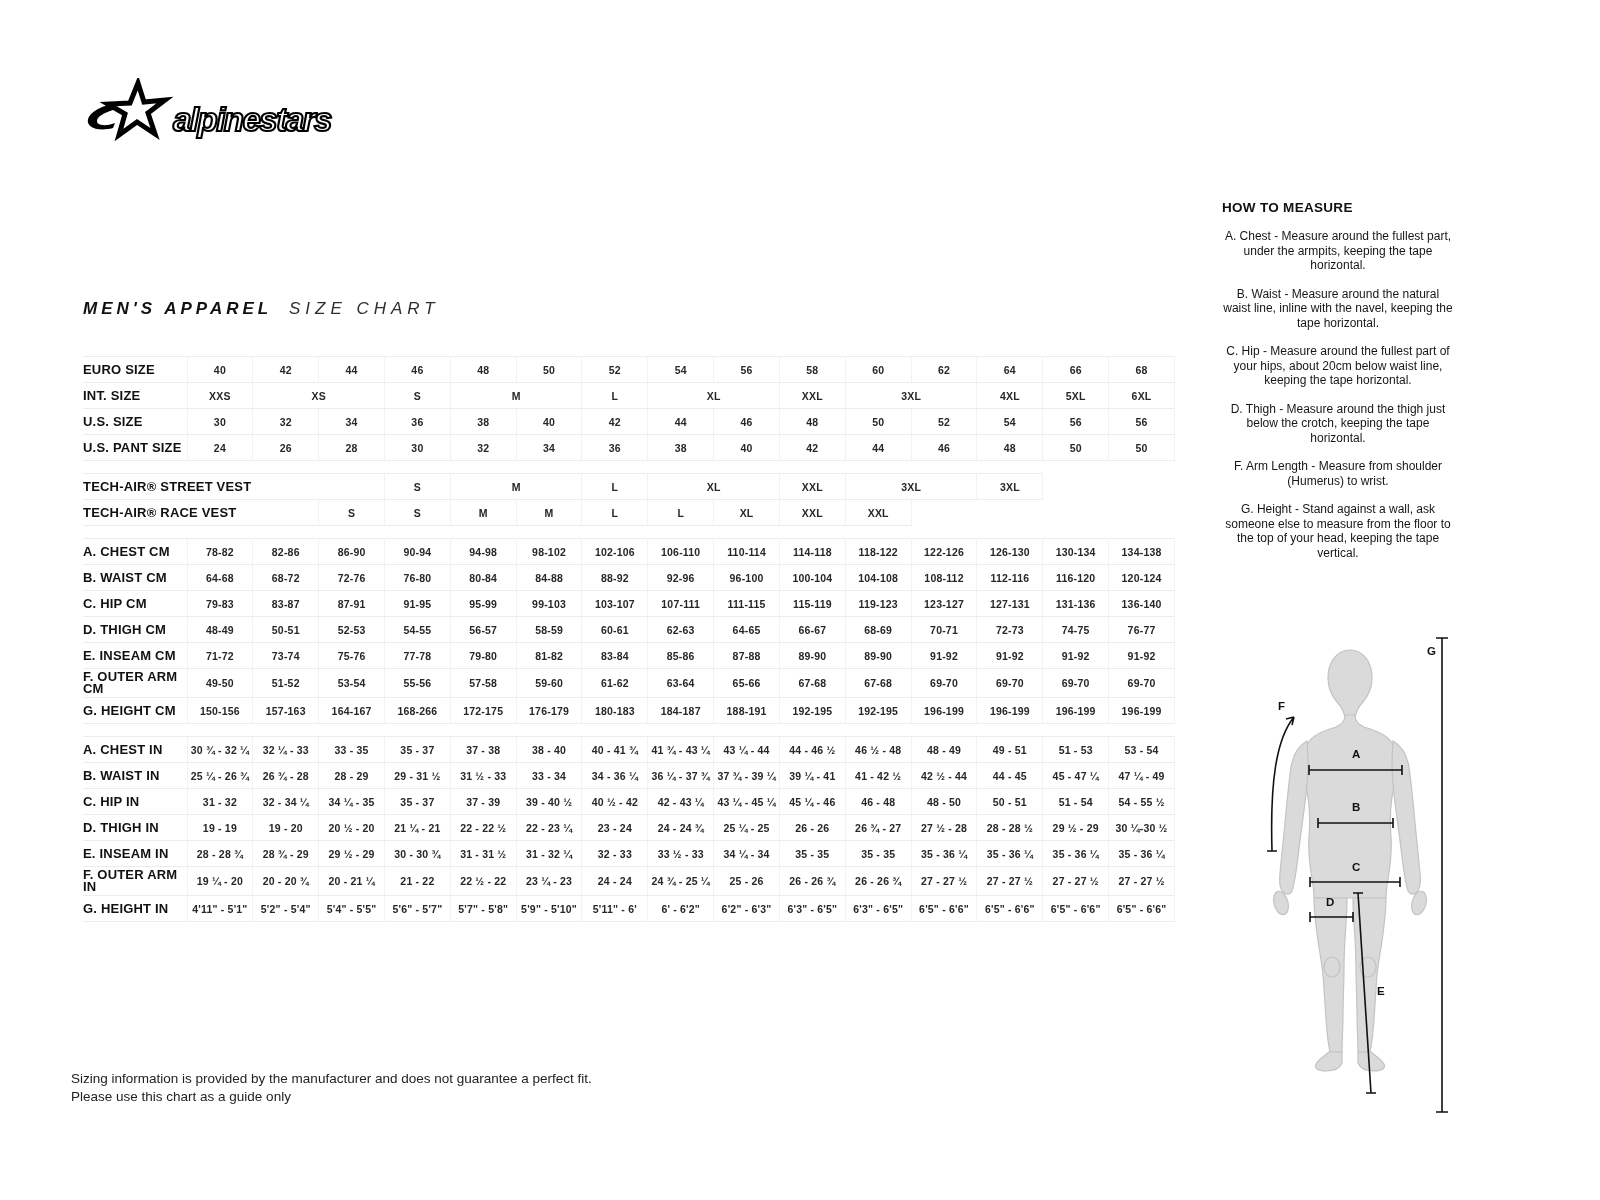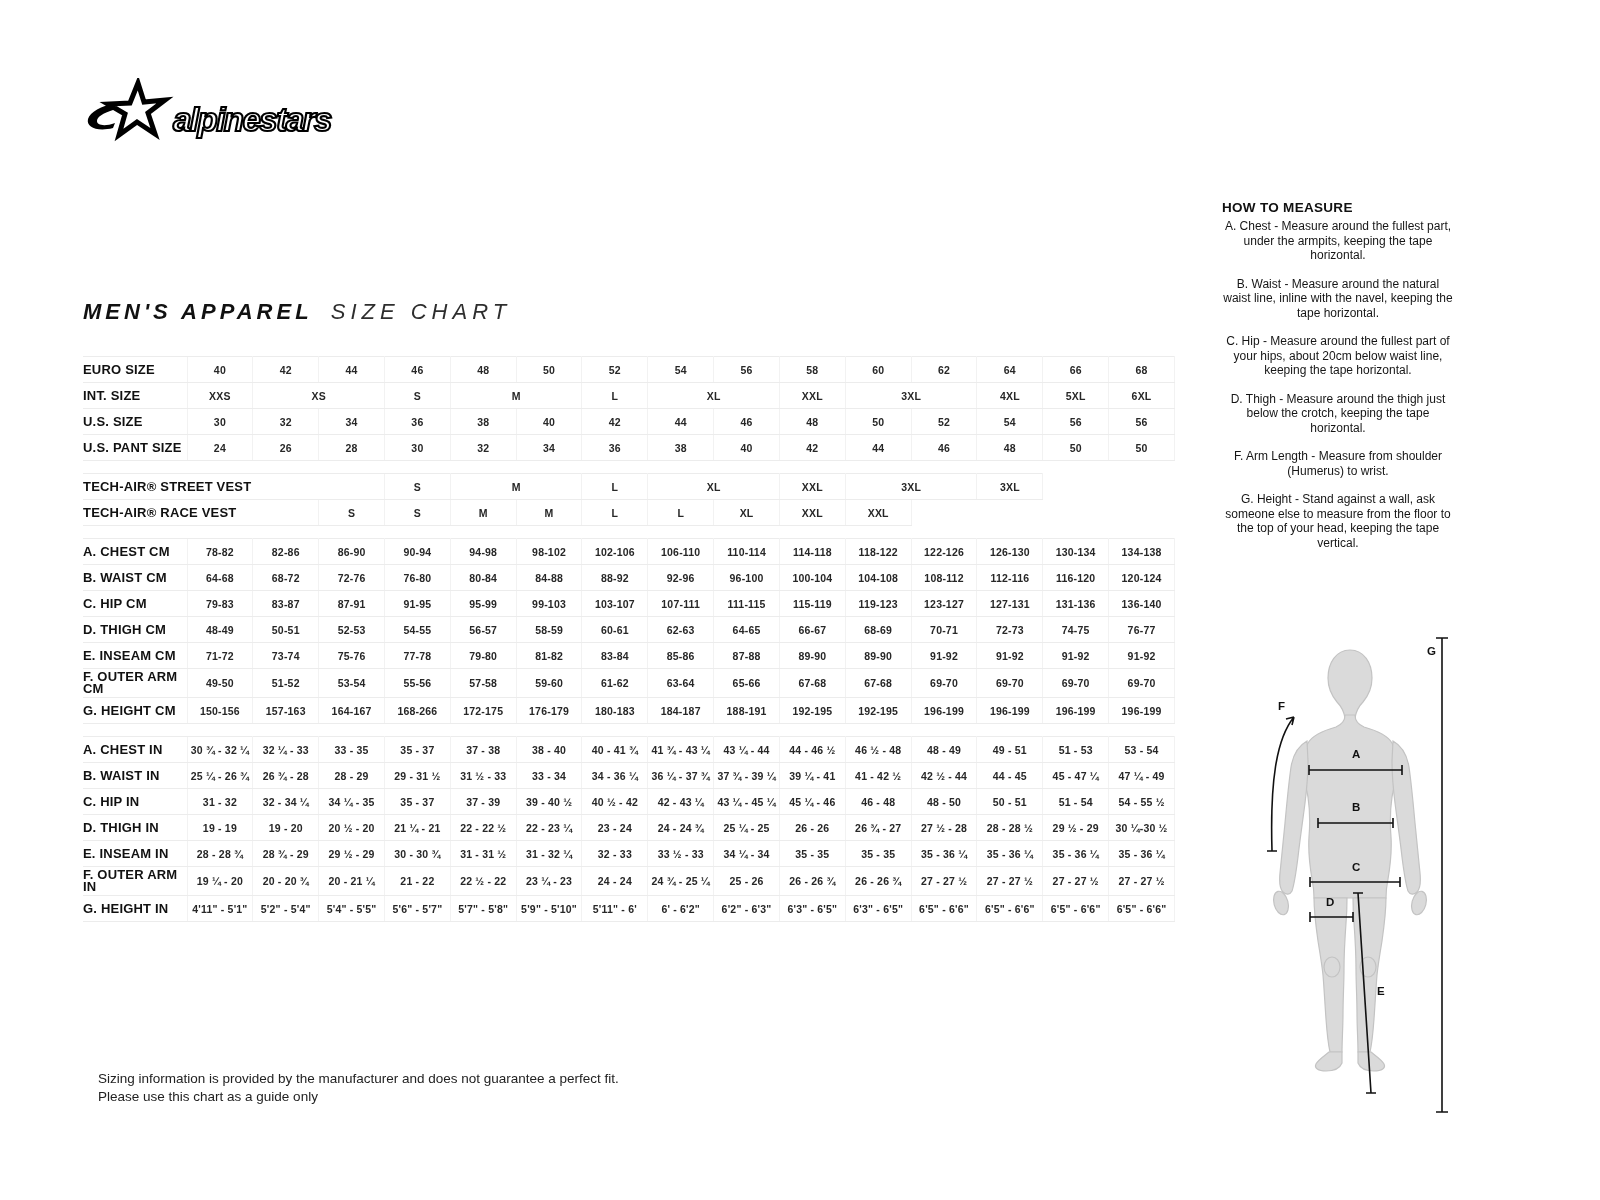--- a/index.html
+++ b/index.html
@@ -3,21 +3,21 @@
 <meta charset="utf-8">
 <style>
   html,body{margin:0;padding:0;}
   body{
     width:1600px;height:1200px;background:#ffffff;position:relative;
     font-family:"Liberation Sans",sans-serif;color:#1a1a1a;overflow:hidden;
   }
   
   .logo{position:absolute;left:83px;top:78px;width:270px;height:76px;}
   
-  .title{position:absolute;left:83px;top:299px;font-style:italic;font-size:22px;letter-spacing:4px;white-space:nowrap;}
+  .title{position:absolute;left:83px;top:299px;font-style:italic;font-size:17px;letter-spacing:4px;white-space:nowrap;}
   .title .t1{font-weight:bold;color:#111;}
   .title .t2{font-weight:normal;color:#2e2e2e;letter-spacing:5px;margin-left:8px;}
   
   table.size-table{
     position:absolute;left:83px;top:356px;width:1092px;
     border-collapse:collapse;table-layout:fixed;
   }
   table.size-table col.label-col{width:104px;}
   table.size-table th{
     text-align:left;font-size:13px;font-weight:bold;color:#111;
@@ -30,26 +30,26 @@
   }
   tr.data-row th, tr.data-row td{
     border-top:1px solid #ececec;border-bottom:1px solid #ececec;height:21px;
   }
   tr.data-row td{border-left:1px solid #f2f2f2;border-right:1px solid #f2f2f2;}
   tr.data-row td.lead{border-left:none;border-right:none;}
   tr.data-row td.out{border:none;}
   tr.gap-row td{border:none;height:12px;padding:0;}
   
   .howto{position:absolute;left:1222px;top:200px;width:232px;}
-  .howto h3{margin:0 0 4px 0;font-size:13.5px;font-weight:bold;letter-spacing:0.3px;color:#111;}
+  .howto h3{margin:0 0 14px 0;font-size:13.5px;font-weight:bold;letter-spacing:0.3px;color:#111;}
   .howto p{margin:0 0 14px 0;font-size:12px;line-height:14.5px;color:#161616;text-align:center;}
   
   .diagram{position:absolute;left:1230px;top:615px;width:370px;height:505px;}
   
-  .footer{position:absolute;left:98px;top:1070px;font-size:13.5px;line-height:17.5px;color:#222;}
+  .footer{position:absolute;left:71px;top:1070px;font-size:13.5px;line-height:17.5px;color:#222;}
 </style>
 </head>
 <body>
 
 <div class="logo">
   <svg width="270" height="76" viewBox="0 0 270 76">
     <path d="M30,50 C14,54 3,49 5,41 C7,34 18,28 33,25 L30,32 C20,35 14,39 14,43 C14,47 21,49 32,45 Z" fill="#000"></path>
     <path d="M55,5 L61,24 L82,22 L65,35 L72,56 L54,44 L36,57 L42,36 L25,26 L47,25 Z" fill="#ffffff" stroke="#000000" stroke-width="5" stroke-linejoin="miter"></path>
     <text x="90" y="53" font-family="Liberation Sans, sans-serif" font-size="33" font-weight="bold" font-style="italic" letter-spacing="-1.5" fill="#ffffff" stroke="#000000" stroke-width="2.2">alpinestars</text>
   </svg>

